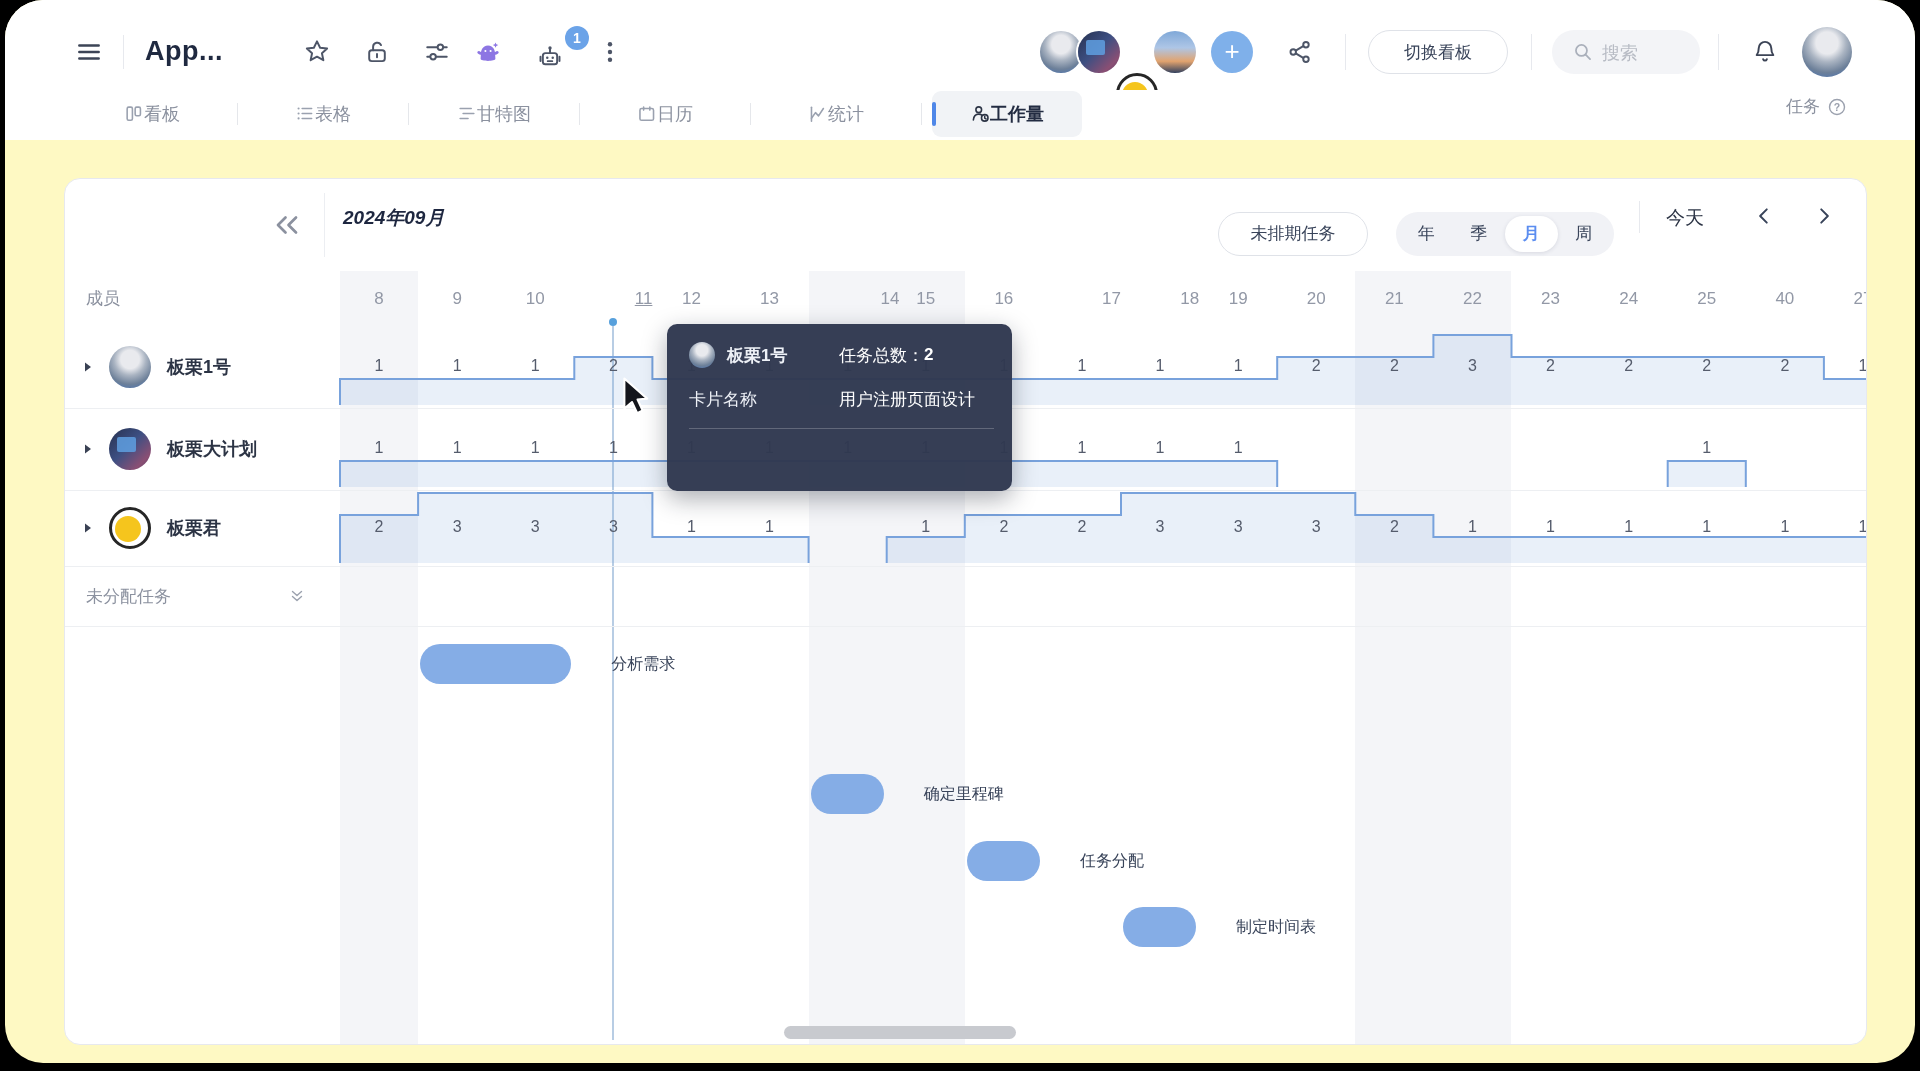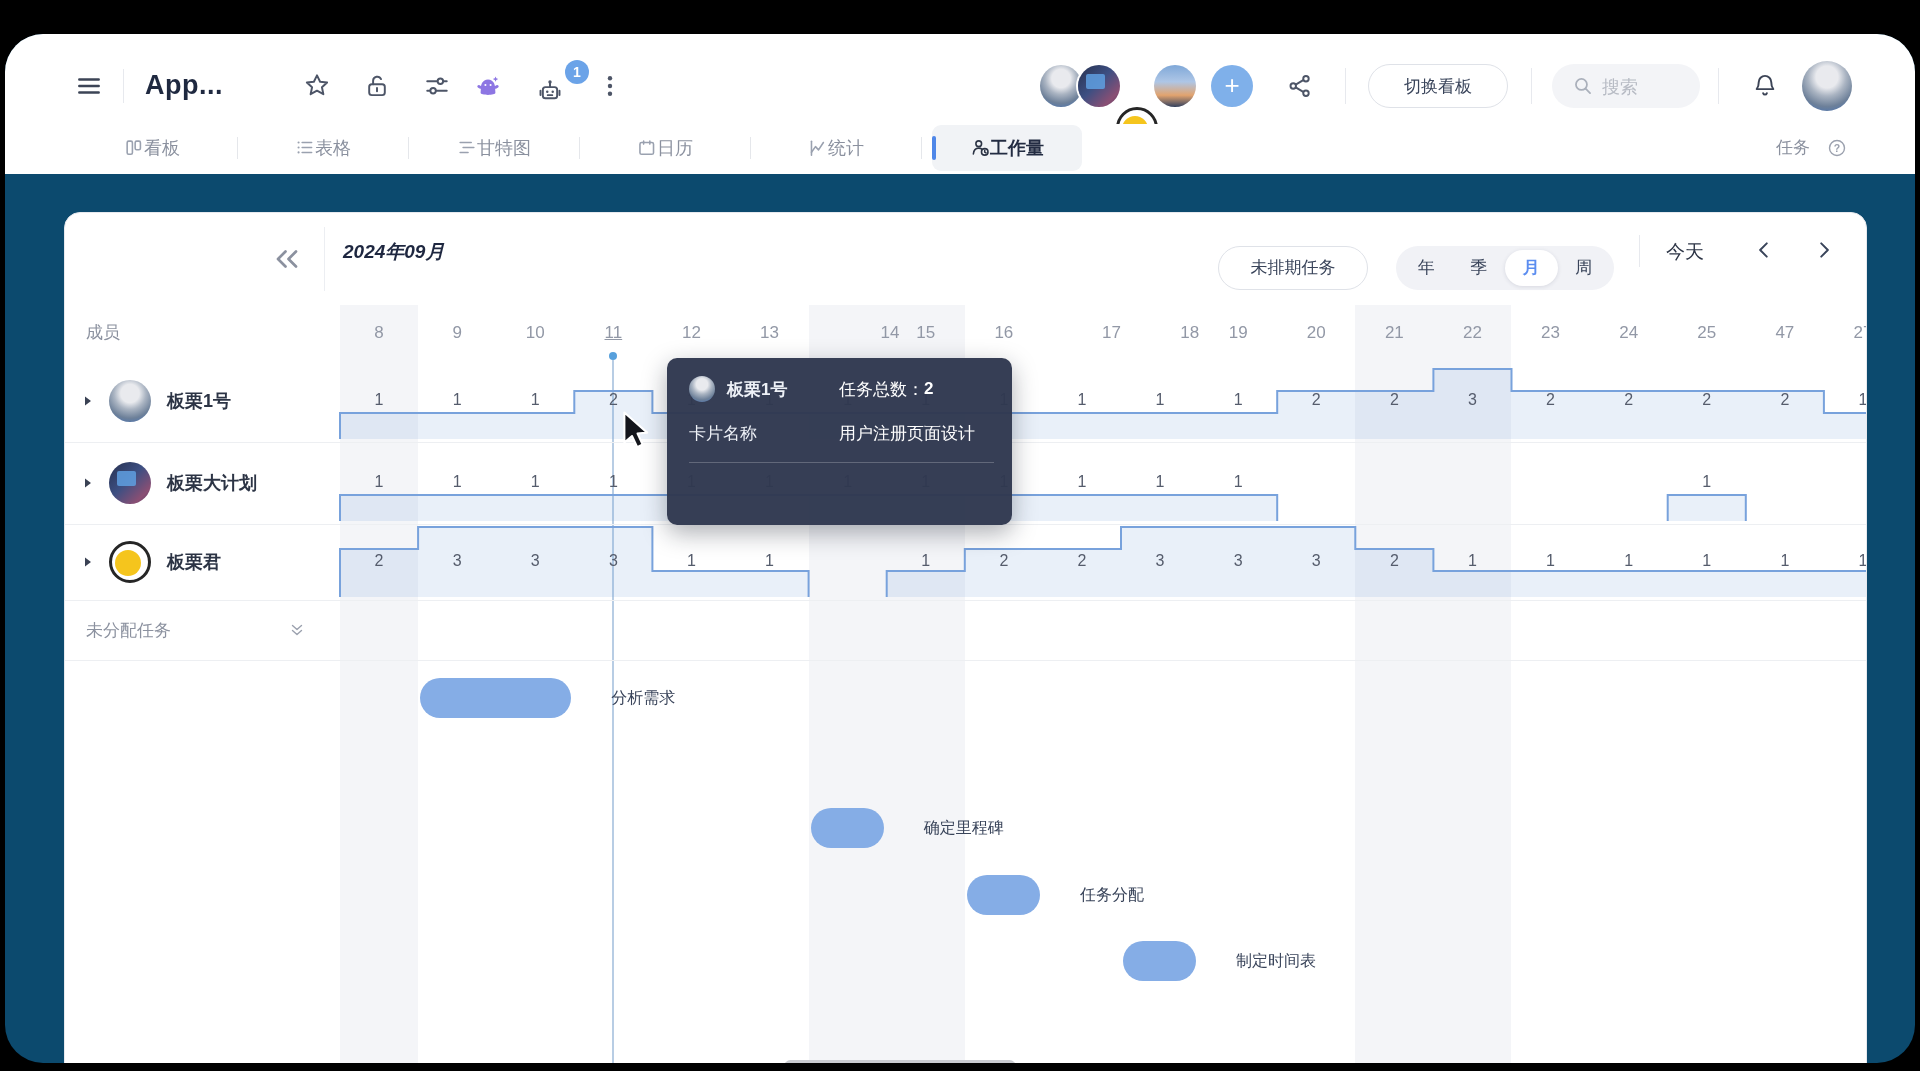--- a/index.html
+++ b/index.html
@@ -1,18 +1,18 @@
 <!DOCTYPE html>
 <html><head>
 <meta charset="utf-8">
 <style>
   html,body{margin:0;padding:0;background:#000;width:1920px;height:1071px;overflow:hidden;
     font-family:"Liberation Sans","DejaVu Sans",sans-serif;-webkit-font-smoothing:antialiased;}
   .abs{position:absolute;}
-  #window{position:absolute;left:5px;top:0;right:5px;bottom:8px;background:#0c4a6e;border-radius:38px;overflow:hidden;margin-top:34px;}
+  #window{position:absolute;left:5px;top:0;right:5px;bottom:8px;background:#fef9c3;border-radius:38px;overflow:hidden;}
   
   #topbar{position:absolute;left:0;top:0;right:0;height:90px;background:#fff;}
   .tb-icon{position:absolute;top:39px;width:26px;height:26px;cursor:pointer;}
   .vdiv{position:absolute;width:1px;background:#e7e9ee;}
   #app-title{position:absolute;left:140px;top:36px;font-size:27px;font-weight:700;color:#1f2940;letter-spacing:.5px;}
   #robot-badge{position:absolute;left:560px;top:26px;min-width:24px;height:24px;border-radius:12px;background:#6ba3e8;
     color:#fff;font-size:14px;font-weight:700;text-align:center;line-height:24px;}
   .avatar{border-radius:50%;box-shadow:0 0 0 2px #fff;}
   .av-husky{background:radial-gradient(circle at 50% 32%,#e9eaee 0 26%,#aab4c2 45%,#6d8099 70%,#3d6fbd 100%);}
   .av-workspace{background:linear-gradient(135deg,#26304e 0%,#3d4f82 45%,#8a4f74 80%,#5a3b63 100%);position:relative;overflow:hidden;}
@@ -33,21 +33,21 @@
   #tabs{position:absolute;left:62px;top:0;height:48px;display:flex;}
   .tab{position:relative;width:170px;height:48px;display:flex;align-items:center;justify-content:center;cursor:pointer;
     font-size:18px;color:#8b919f;}
   .tab .tabbg{position:absolute;left:10px;top:1px;width:150px;height:46px;border-radius:9px;background:transparent;}
   .tab.active .tabbg{background:#f1f3f6;}
   .tab.active{color:#232c42;font-weight:700;}
   .tab .bluebar{display:none;}
   .tab.active .bluebar{display:block;position:absolute;left:10px;top:12px;width:4px;height:24px;border-radius:2px;background:#4f87e8;}
   .tab .lbl,.tab .ticon{position:relative;z-index:2;}
   .tabdiv{width:1px;height:22px;background:#e5e7eb;align-self:center;}
-  #tasks-label{position:absolute;right:68px;top:12px;font-size:17px;color:#8b919f;display:flex;align-items:center;gap:17px;}
+  #tasks-label{position:absolute;right:68px;top:5px;font-size:17px;color:#8b919f;display:flex;align-items:center;gap:7px;}
   
   #panel{position:absolute;left:59px;top:178px;width:1803px;height:867px;background:#fff;border:1px solid #e7e9ee;
     border-radius:16px;box-sizing:border-box;overflow:hidden;}
   #collapse-btn{position:absolute;left:204px;top:28px;width:36px;height:36px;cursor:pointer;}
   #tool-div{position:absolute;left:259px;top:14px;width:1px;height:64px;background:#eceef2;}
   #month-title{position:absolute;left:278px;top:26px;font-size:19px;font-weight:700;color:#1e2740;font-style:italic;}
   #unscheduled-btn{position:absolute;left:1153px;top:33px;width:150px;height:44px;border:1px solid #dfe2e8;border-radius:23px;
     text-align:center;line-height:42px;font-size:17px;color:#39445a;cursor:pointer;box-sizing:border-box;background:#fff;}
   #period-seg{position:absolute;left:1331px;top:33px;width:218px;height:44px;border-radius:23px;background:#f1f2f6;display:flex;
     align-items:center;padding:0 4px;box-sizing:border-box;}
@@ -240,36 +240,36 @@
     <div id="grid" class="abs" style="left:0;top:0;right:0;bottom:0">
         <div style="position: absolute; top: 92px; bottom: 0px; left: 275px; width: 78.1px; background: rgb(244, 245, 248);"></div>
         <div style="position: absolute; top: 92px; bottom: 0px; left: 743.6px; width: 78.1px; background: rgb(244, 245, 248);"></div>
         <div style="position: absolute; top: 92px; bottom: 0px; left: 821.7px; width: 78.1px; background: rgb(244, 245, 248);"></div>
         <div style="position: absolute; top: 92px; bottom: 0px; left: 1290.3px; width: 78.1px; background: rgb(244, 245, 248);"></div>
         <div style="position: absolute; top: 92px; bottom: 0px; left: 1368.4px; width: 78.1px; background: rgb(244, 245, 248);"></div>
         <div style="position: absolute; left: 21px; top: 92px; height: 55px; line-height: 55px; font-size: 17px; color: rgb(139, 145, 159);">成员</div>
         <div style="position: absolute; left: 275px; top: 92px; width: 78.1px; height: 55px; line-height: 55px; text-align: center; font-size: 17px; color: rgb(146, 152, 166);">8</div>
         <div style="position: absolute; left: 353.1px; top: 92px; width: 78.1px; height: 55px; line-height: 55px; text-align: center; font-size: 17px; color: rgb(146, 152, 166);">9</div>
         <div style="position: absolute; left: 431.2px; top: 92px; width: 78.1px; height: 55px; line-height: 55px; text-align: center; font-size: 17px; color: rgb(146, 152, 166);">10</div>
-        <div style="position: absolute; left: 509.3px; top: 92px; width: 78.1px; height: 55px; line-height: 55px; text-align: center; font-size: 17px; color: rgb(146, 152, 166); text-decoration: underline;">11</div>
+        <div style="position: absolute; left: 509.3px; top: 92px; width: 78.1px; height: 55px; line-height: 55px; text-align: right; font-size: 17px; color: rgb(146, 152, 166); text-decoration: underline;">11</div>
         <div style="position: absolute; left: 587.4px; top: 92px; width: 78.1px; height: 55px; line-height: 55px; text-align: center; font-size: 17px; color: rgb(146, 152, 166);">12</div>
         <div style="position: absolute; left: 665.5px; top: 92px; width: 78.1px; height: 55px; line-height: 55px; text-align: center; font-size: 17px; color: rgb(146, 152, 166);">13</div>
         <div style="position: absolute; left: 786px; top: 92px; width: 78.1px; height: 55px; line-height: 55px; text-align: center; font-size: 17px; color: rgb(146, 152, 166);">14</div>
         <div style="position: absolute; left: 821.7px; top: 92px; width: 78.1px; height: 55px; line-height: 55px; text-align: center; font-size: 17px; color: rgb(146, 152, 166);">15</div>
         <div style="position: absolute; left: 899.8px; top: 92px; width: 78.1px; height: 55px; line-height: 55px; text-align: center; font-size: 17px; color: rgb(146, 152, 166);">16</div>
         <div style="position: absolute; left: 977.9px; top: 92px; width: 78.1px; height: 55px; line-height: 55px; text-align: right; font-size: 17px; color: rgb(146, 152, 166);">17</div>
         <div style="position: absolute; left: 1056px; top: 92px; width: 78.1px; height: 55px; line-height: 55px; text-align: right; font-size: 17px; color: rgb(146, 152, 166);">18</div>
         <div style="position: absolute; left: 1134.1px; top: 92px; width: 78.1px; height: 55px; line-height: 55px; text-align: center; font-size: 17px; color: rgb(146, 152, 166);">19</div>
         <div style="position: absolute; left: 1212.2px; top: 92px; width: 78.1px; height: 55px; line-height: 55px; text-align: center; font-size: 17px; color: rgb(146, 152, 166);">20</div>
         <div style="position: absolute; left: 1290.3px; top: 92px; width: 78.1px; height: 55px; line-height: 55px; text-align: center; font-size: 17px; color: rgb(146, 152, 166);">21</div>
         <div style="position: absolute; left: 1368.4px; top: 92px; width: 78.1px; height: 55px; line-height: 55px; text-align: center; font-size: 17px; color: rgb(146, 152, 166);">22</div>
         <div style="position: absolute; left: 1446.5px; top: 92px; width: 78.1px; height: 55px; line-height: 55px; text-align: center; font-size: 17px; color: rgb(146, 152, 166);">23</div>
         <div style="position: absolute; left: 1524.6px; top: 92px; width: 78.1px; height: 55px; line-height: 55px; text-align: center; font-size: 17px; color: rgb(146, 152, 166);">24</div>
         <div style="position: absolute; left: 1602.7px; top: 92px; width: 78.1px; height: 55px; line-height: 55px; text-align: center; font-size: 17px; color: rgb(146, 152, 166);">25</div>
-        <div style="position: absolute; left: 1680.8px; top: 92px; width: 78.1px; height: 55px; line-height: 55px; text-align: center; font-size: 17px; color: rgb(146, 152, 166);">47</div>
+        <div style="position: absolute; left: 1680.8px; top: 92px; width: 78.1px; height: 55px; line-height: 55px; text-align: center; font-size: 17px; color: rgb(146, 152, 166);">40</div>
         <div style="position: absolute; left: 1758.9px; top: 92px; width: 78.1px; height: 55px; line-height: 55px; text-align: center; font-size: 17px; color: rgb(146, 152, 166);">27</div>
         <div style="position: absolute; left: 544.35px; top: 139px; width: 8px; height: 8px; border-radius: 50%; background: rgb(87, 160, 220);"></div>
         <div style="position: absolute; left: 547.35px; top: 147px; height: 714px; width: 2px; background: rgba(125, 164, 205, 0.55);"></div>
         <div style="position: absolute; left: 0px; top: 229px; width: 1801px; height: 1px; background: rgb(237, 239, 242);"></div>
         <div style="position: absolute; left: 0px; top: 311px; width: 1801px; height: 1px; background: rgb(237, 239, 242);"></div>
         <div style="position: absolute; left: 0px; top: 387px; width: 1801px; height: 1px; background: rgb(237, 239, 242);"></div>
         <div style="position: absolute; left: 0px; top: 447px; width: 1801px; height: 1px; background: rgb(237, 239, 242);"></div>
         <svg width="1801" height="82" style="position: absolute; left: 0px; top: 147px; overflow: hidden;">
           <path d="M275 79L275 53L353.1 53L353.1 53L431.20000000000005 53L431.2 53L509.29999999999995 53L509.29999999999995 31L587.4 31L587.4 53L665.5 53L665.5 53L743.6 53L743.5999999999999 53L821.6999999999999 53L821.6999999999999 53L899.8 53L899.8 53L977.9 53L977.9 53L1056 53L1056 53L1134.1 53L1134.1 53L1212.1999999999998 53L1212.1999999999998 31L1290.2999999999997 31L1290.3 31L1368.3999999999999 31L1368.3999999999999 9L1446.4999999999998 9L1446.5 31L1524.6 31L1524.6 31L1602.6999999999998 31L1602.6999999999998 31L1680.7999999999997 31L1680.8 31L1758.8999999999999 31L1758.8999999999999 53L1836.9999999999998 53L1836.9999999999998 79Z" fill="rgba(120,162,220,0.16)"></path>
           <path d="M275 79L275 53L353.1 53L353.1 53L431.20000000000005 53L431.2 53L509.29999999999995 53L509.29999999999995 31L587.4 31L587.4 53L665.5 53L665.5 53L743.6 53L743.5999999999999 53L821.6999999999999 53L821.6999999999999 53L899.8 53L899.8 53L977.9 53L977.9 53L1056 53L1056 53L1134.1 53L1134.1 53L1212.1999999999998 53L1212.1999999999998 31L1290.2999999999997 31L1290.3 31L1368.3999999999999 31L1368.3999999999999 9L1446.4999999999998 9L1446.5 31L1524.6 31L1524.6 31L1602.6999999999998 31L1602.6999999999998 31L1680.7999999999997 31L1680.8 31L1758.8999999999999 31L1758.8999999999999 53L1836.9999999999998 53L1836.9999999999998 79" fill="none" stroke="#78a2dc" stroke-width="2"></path>

